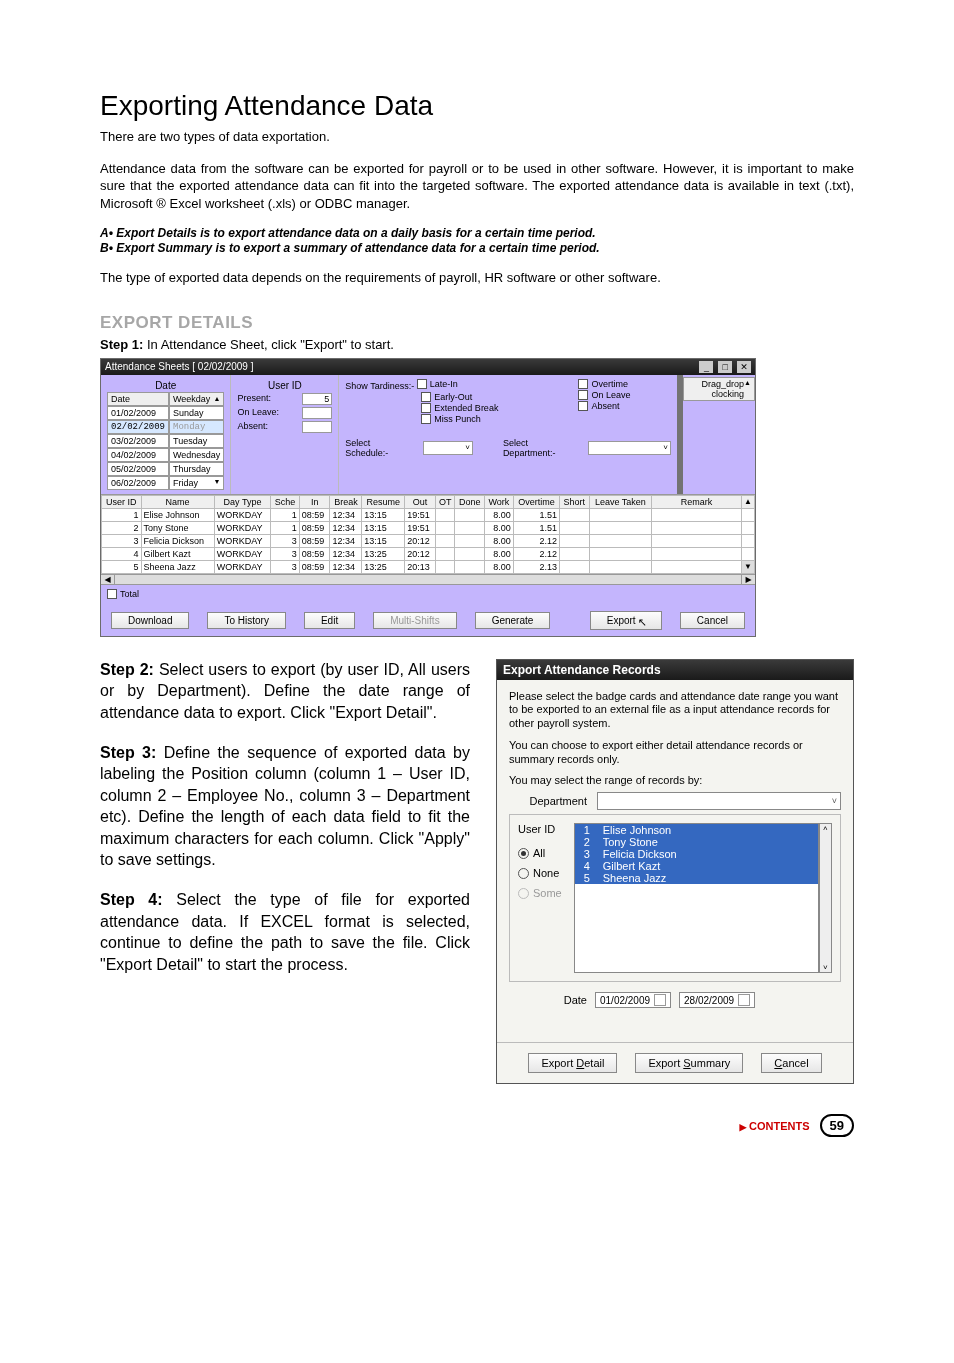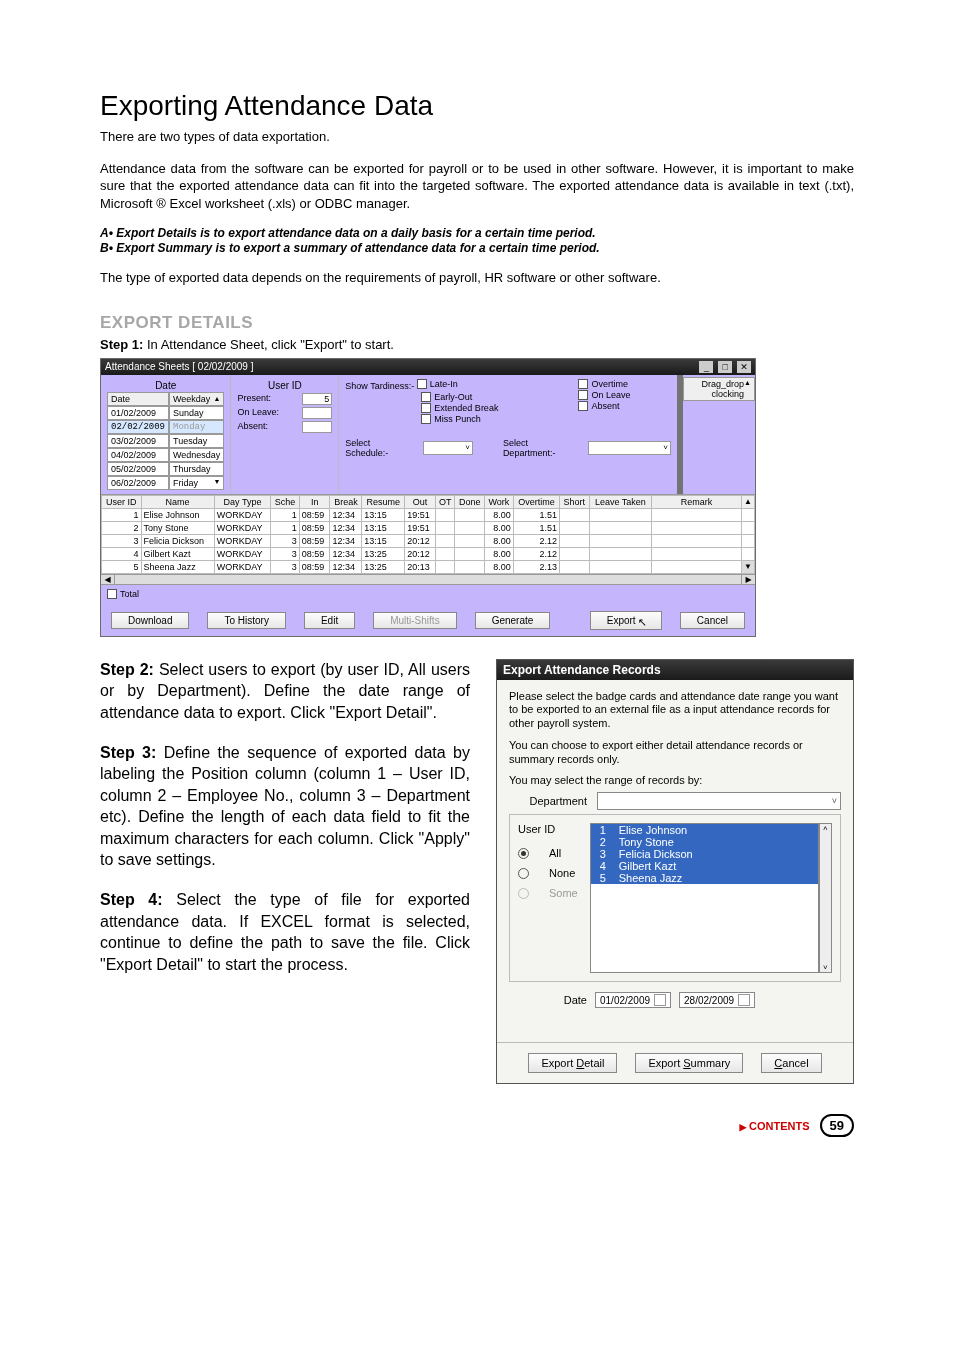--- a/index.html
+++ b/index.html
@@ -57,21 +57,21 @@
   .dlg { width: 358px; border: 1px solid #555; font-size: 11px; background: #f4f4f0; }
   .dlg .dlg-title { background: linear-gradient(#3a3a3a,#1a1a1a); color: #fff; padding: 3px 6px; font-weight: bold; font-size: 12px; }
   .dlg .dlg-body { padding: 10px 12px; }
   .dlg .para { font-size: 11px; margin-bottom: 8px; line-height: 1.25; }
   .field-row { display: flex; align-items: center; gap: 10px; margin: 4px 0; }
   .field-row .lbl { width: 78px; text-align: right; font-size: 11px; }
   .dropdown { border: 1px solid #888; background: #fff; height: 18px; flex: 1; display: flex; align-items: center; justify-content: flex-end; padding-right: 3px; }
   .dropdown::after { content: "˅"; font-size: 9px; color: #555; }
   .frame { border: 1px solid #bbb; padding: 8px; margin-top: 4px; display: flex; gap: 12px; }
   .radios { display: flex; flex-direction: column; gap: 8px; font-size: 11px; }
-  .radio { display: flex; align-items: center; gap: 20px; }
+  .radio { display: flex; align-items: center; gap: 4px; }
   .radio .circ { width: 11px; height: 11px; border: 1px solid #555; border-radius: 50%; display: inline-flex; align-items: center; justify-content: center; }
   .radio .circ.on::after { content: ""; width: 5px; height: 5px; background: #333; border-radius: 50%; }
   .radio.disabled { color: #999; }
   .radio.disabled .circ { border-color: #bbb; }
   .listbox-wrap { display: flex; flex: 1; }
   .listbox { border: 1px solid #888; background: #fff; height: 150px; width: 100%; overflow: hidden; position: relative; }
   .listbox .lrow { display: flex; font-size: 11px; }
   .listbox .lrow > div:first-child { width: 24px; background: #3468c0; color: #fff; text-align: center; }
   .listbox .lrow > div:last-child { flex: 1; background: #3468c0; color: #fff; padding-left: 4px; }
   .date-pair { display: flex; align-items: center; gap: 8px; margin-top: 10px; }

